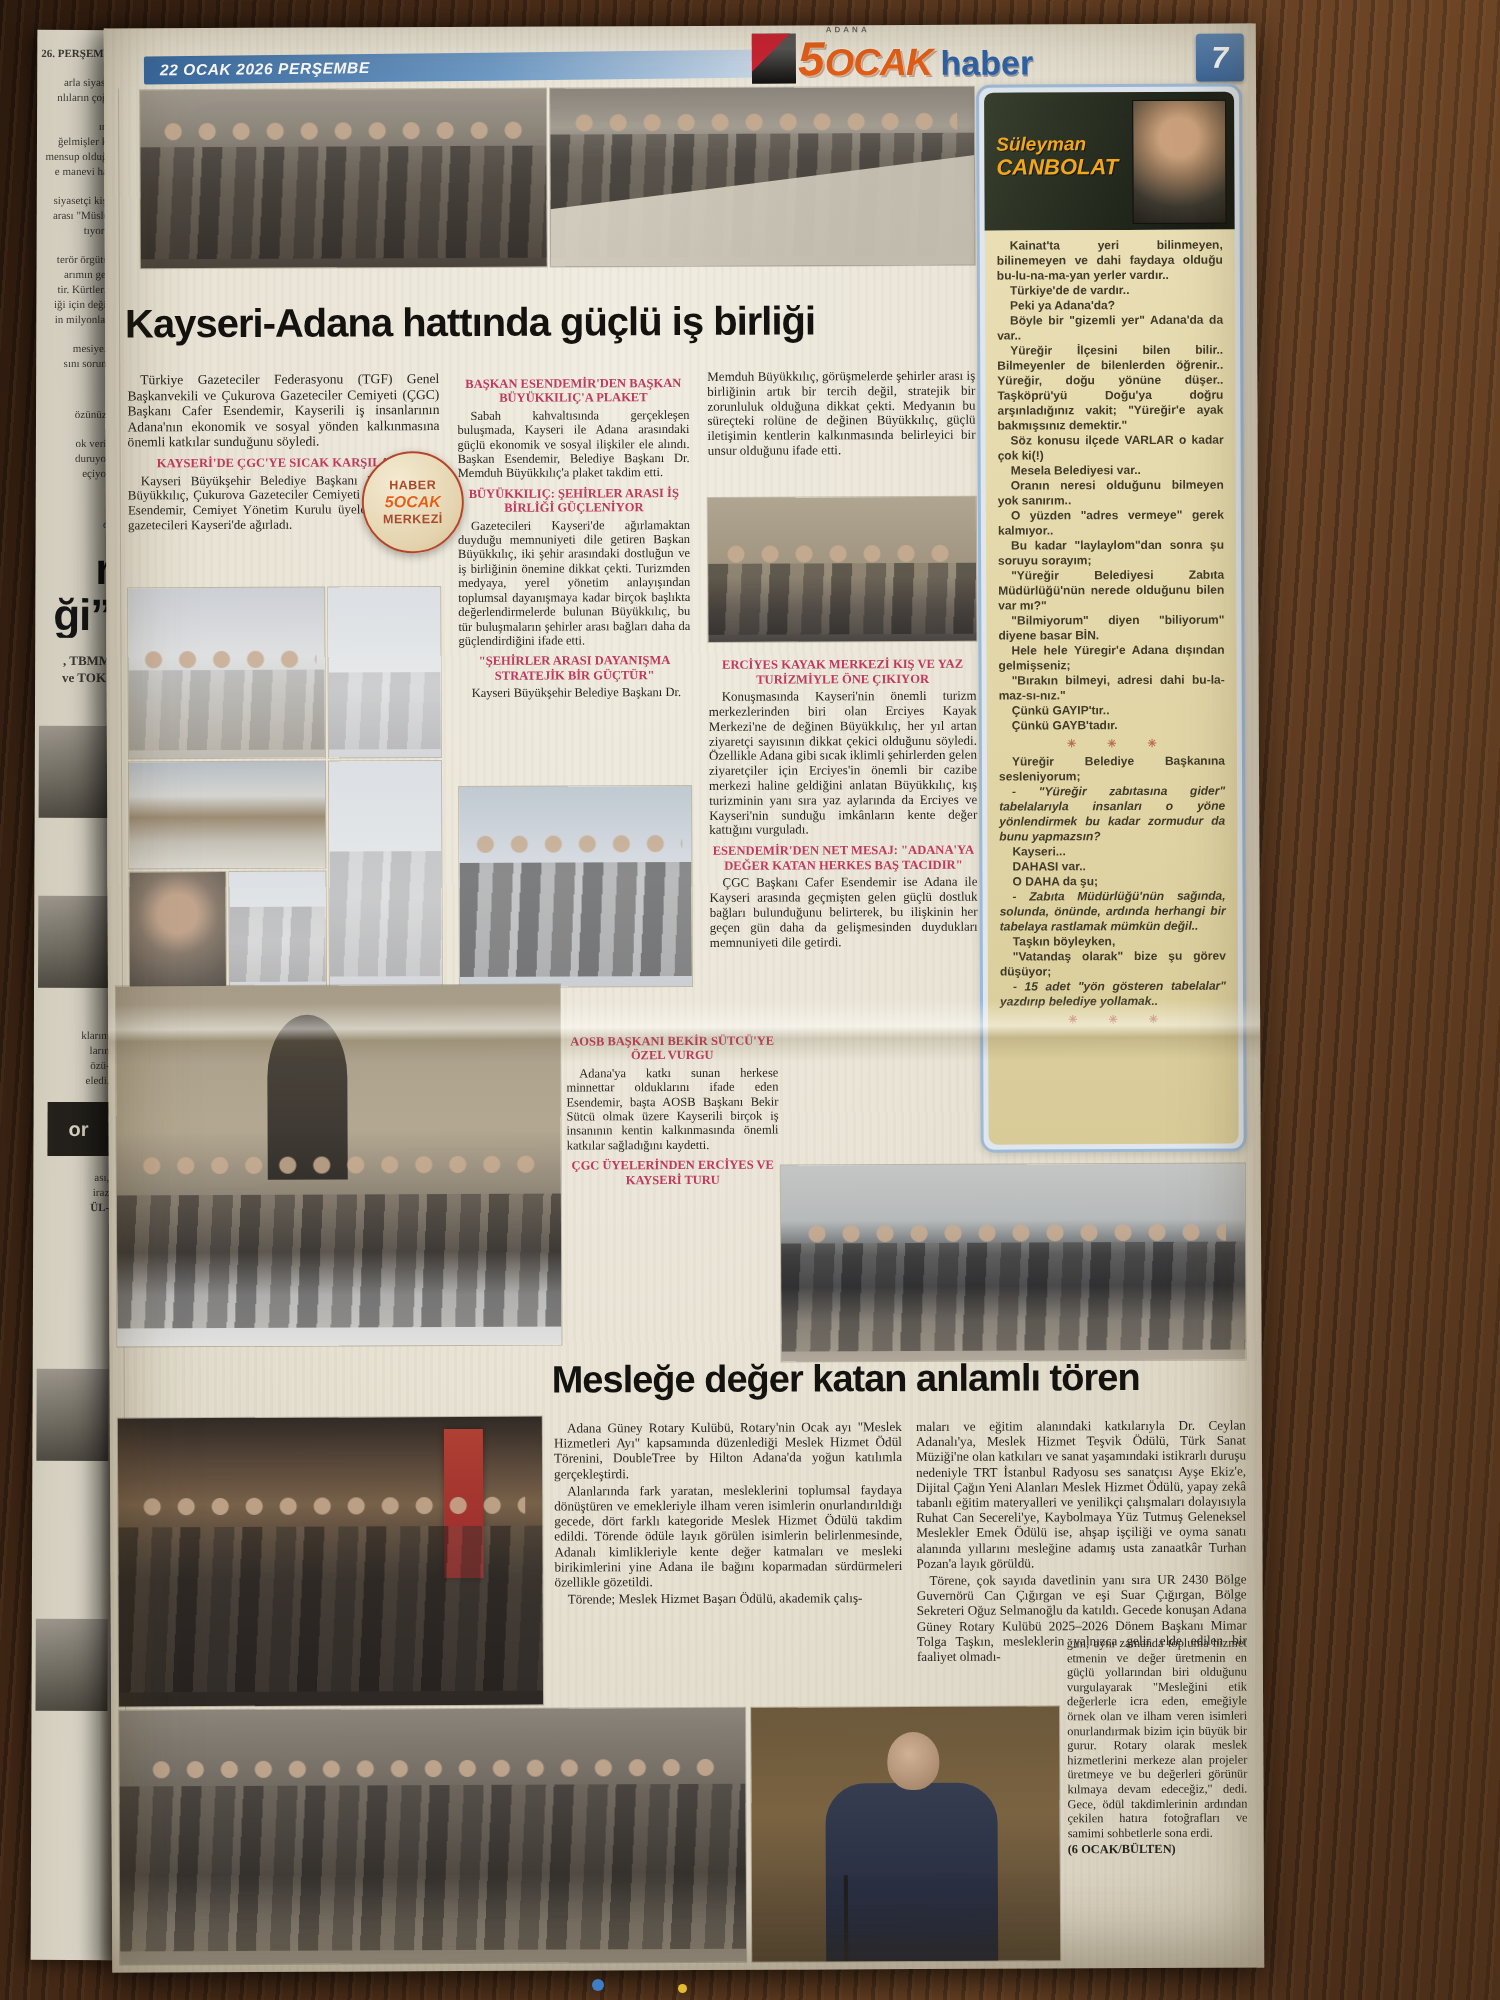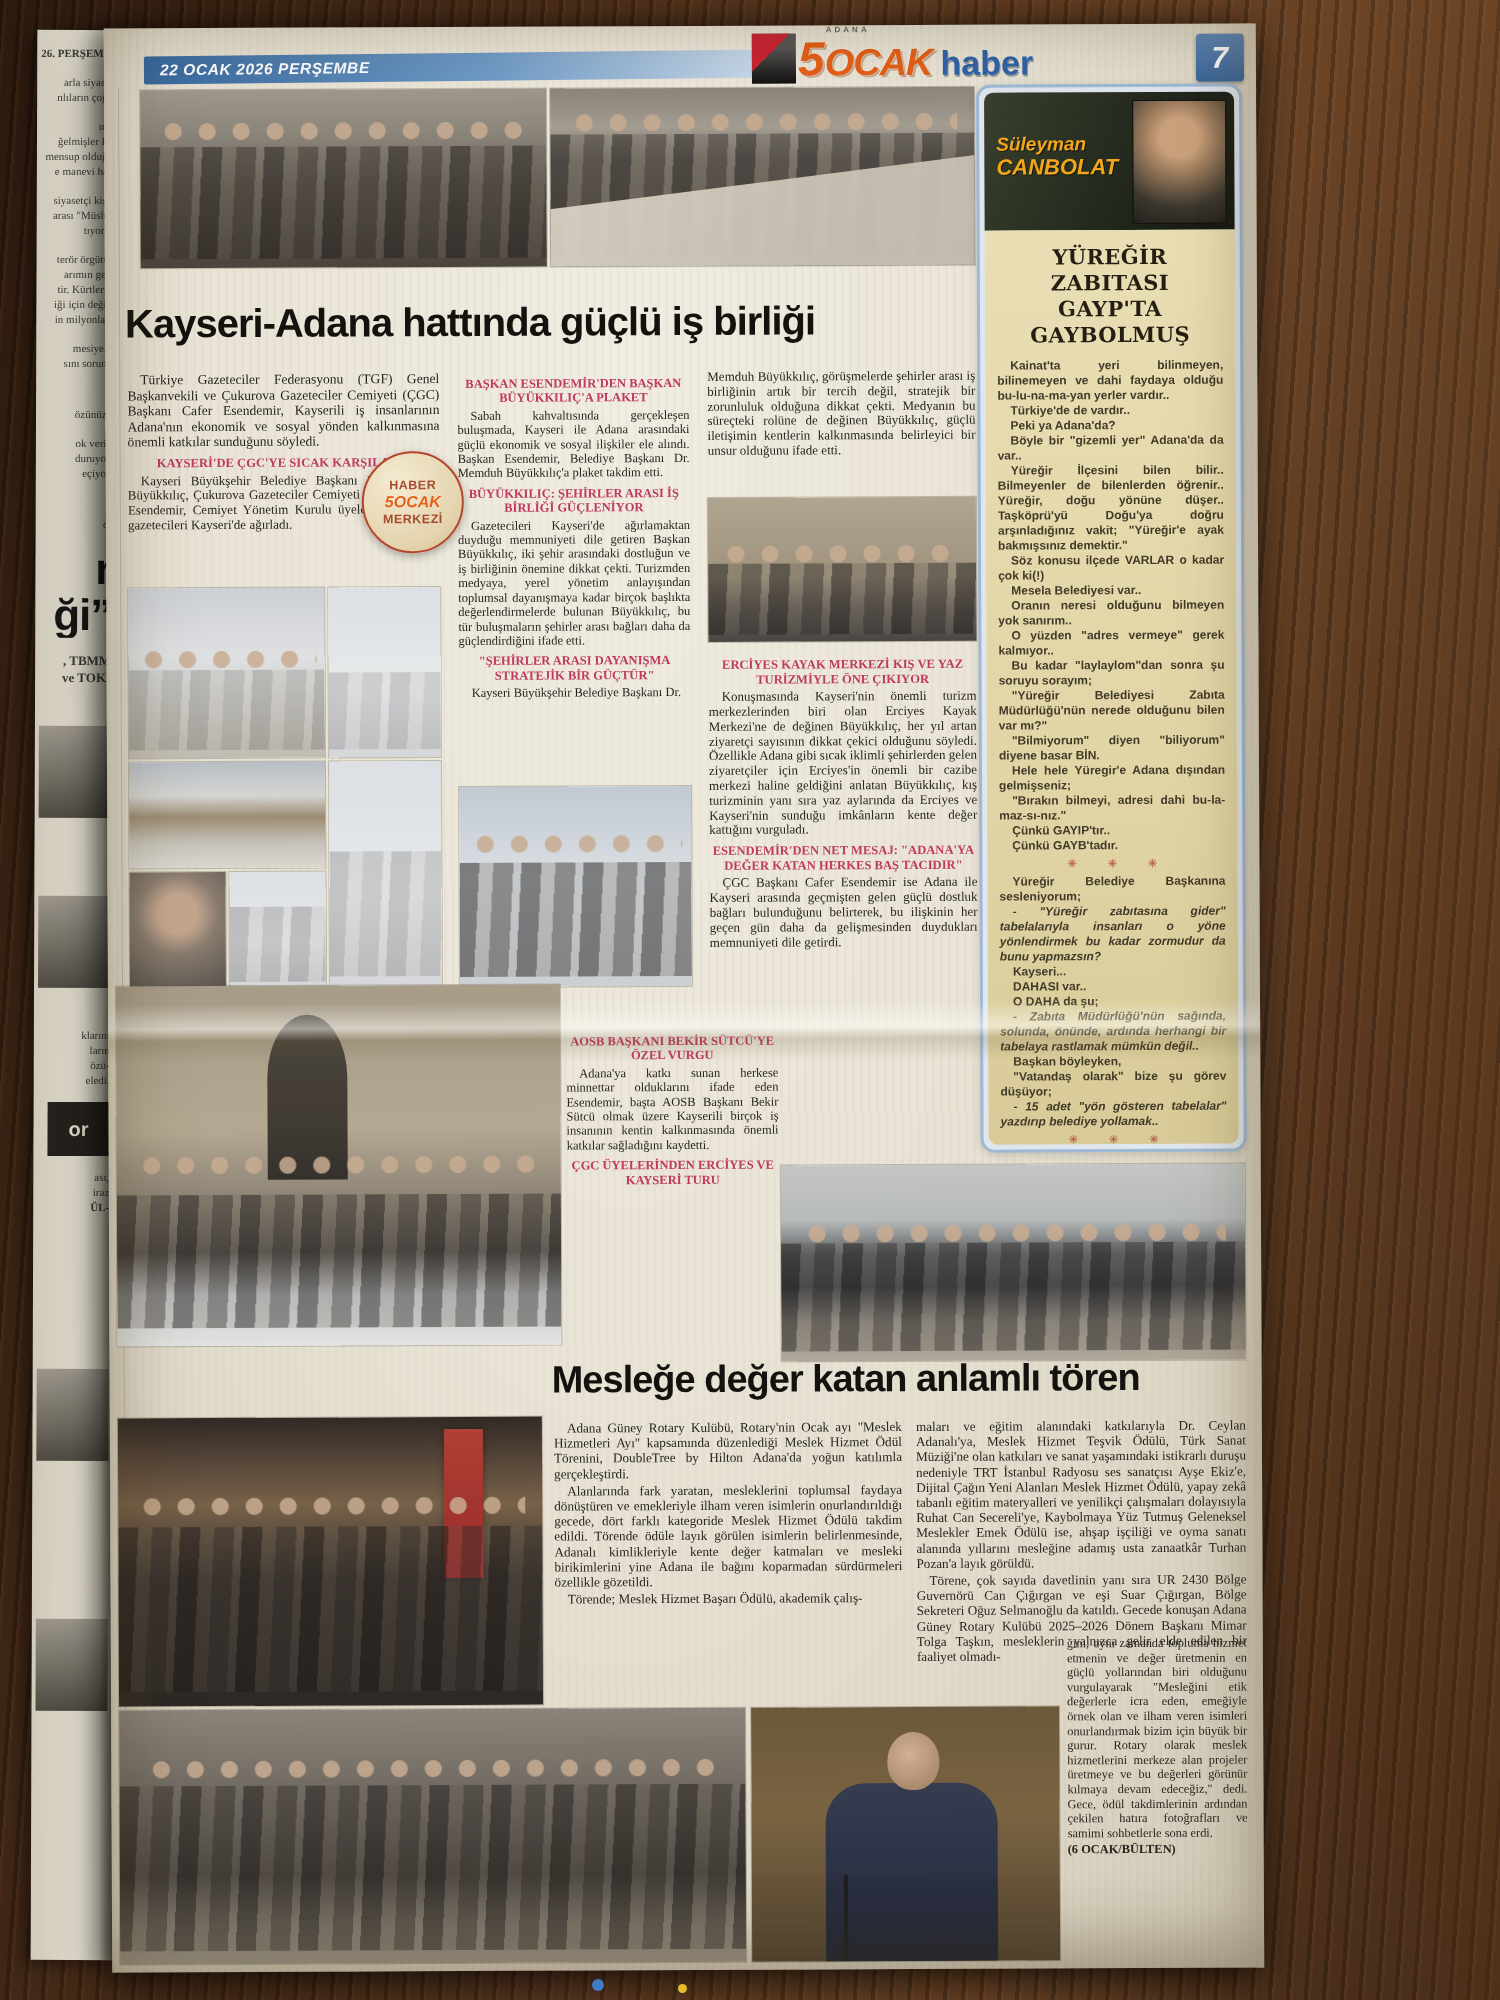--- a/index.html
+++ b/index.html
@@ -243,24 +243,20 @@
 
     <div class="cb">
       <div class="cb-head">
         <div class="cb-name">
           <div>Süleyman</div>
           <div class="nm2">CANBOLAT</div>
         </div>
         <div class="cb-photo"></div>
       </div>
       <div class="cb-body">
-        <div class="cb-title">
-          <div>YÜREĞİR ZABITASI</div>
-          <div>GAYP'TA GAYBOLMUŞ</div>
-        </div>
         <div>
 
         <p class="blk" data-s="p">Kainat'ta yeri bilinmeyen, bilinemeyen ve dahi faydaya olduğu bu-lu-na-ma-yan yerler vardır..</p>
             <p class="blk" data-s="p">Türkiye'de de vardır..</p>
             <p class="blk" data-s="p">Peki ya Adana'da?</p>
             <p class="blk" data-s="p">Böyle bir "gizemli yer" Adana'da da var..</p>
             <p class="blk" data-s="p">Yüreğir İlçesini bilen bilir.. Bilmeyenler de bilenlerden öğrenir.. Yüreğir, doğu yönüne düşer.. Taşköprü'yü Doğu'ya doğru arşınladığınız vakit; "Yüreğir'e ayak bakmışsınız demektir."</p>
             <p class="blk" data-s="p">Söz konusu ilçede VARLAR o kadar çok ki(!)</p>
             <p class="blk" data-s="p">Mesela Belediyesi var..</p>
             <p class="blk" data-s="p">Oranın neresi olduğunu bilmeyen yok sanırım..</p>
@@ -272,21 +268,21 @@
             <p class="blk" data-s="p">"Bırakın bilmeyi, adresi dahi bu-la-maz-sı-nız."</p>
             <p class="blk" data-s="p">Çünkü GAYIP'tır..</p>
             <p class="blk" data-s="p">Çünkü GAYB'tadır.</p>
             <p class="blk" data-s="stars">✳ ✳ ✳</p>
             <p class="blk" data-s="p">Yüreğir Belediye Başkanına sesleniyorum;</p>
             <p class="blk" data-s="it">- "Yüreğir zabıtasına gider" tabelalarıyla insanları o yöne yönlendirmek bu kadar zormudur da bunu yapmazsın?</p>
             <p class="blk" data-s="p">Kayseri...</p>
             <p class="blk" data-s="p">DAHASI var..</p>
             <p class="blk" data-s="p">O DAHA da şu;</p>
             <p class="blk" data-s="it">- Zabıta Müdürlüğü'nün sağında, solunda, önünde, ardında herhangi bir tabelaya rastlamak mümkün değil..</p>
-            <p class="blk" data-s="p">Başkan böyleyken,</p>
+            <p class="blk" data-s="p">Taşkın böyleyken,</p>
             <p class="blk" data-s="p">"Vatandaş olarak" bize şu görev düşüyor;</p>
             <p class="blk" data-s="it">- 15 adet "yön gösteren tabelalar" yazdırıp belediye yollamak..</p>
             <p class="blk" data-s="stars">✳ ✳ ✳</p>
           </div>
       </div>
     </div>
 
     <div class="h1">Kayseri-Adana hattında güçlü iş birliği</div>
 
     <div class="col a1c1">

